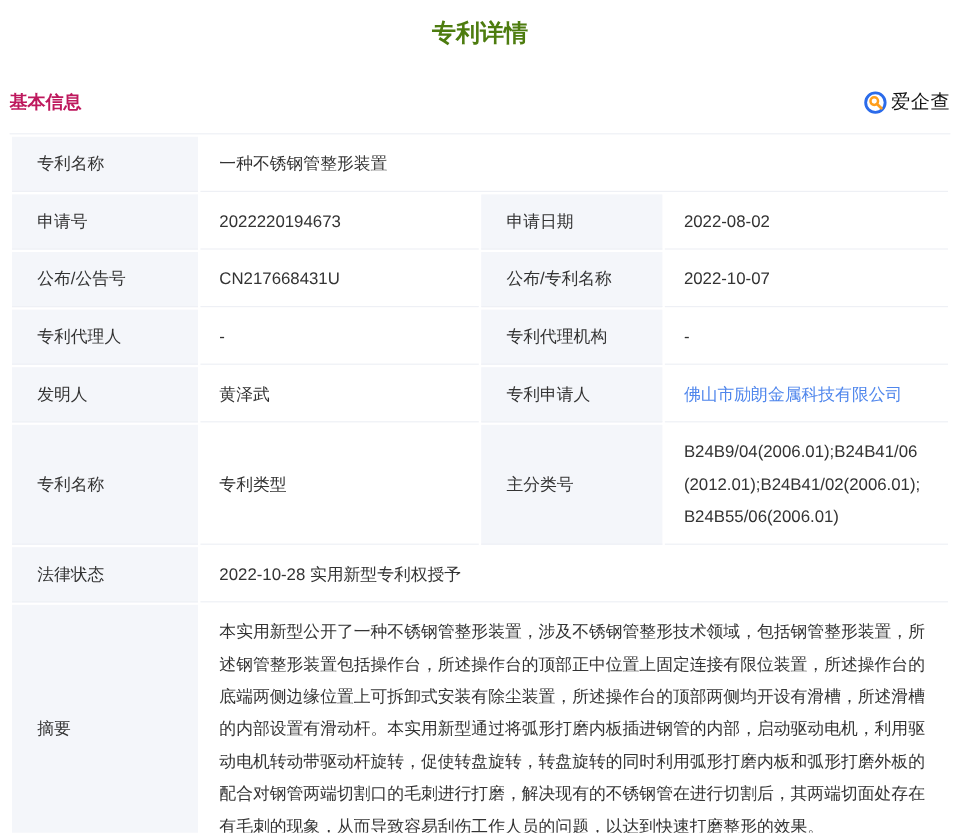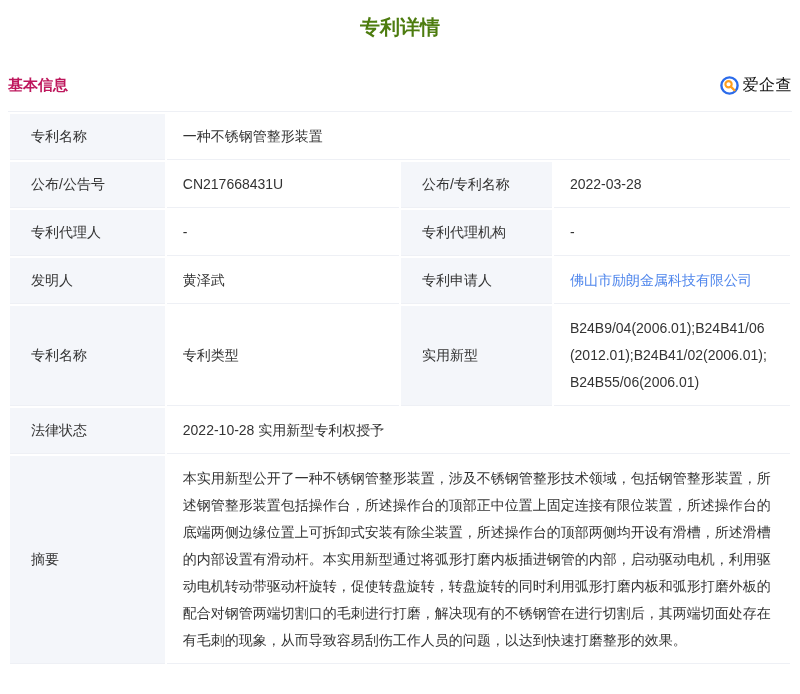--- a/index.html
+++ b/index.html
@@ -63,41 +63,47 @@
       <col style="width:30%">
       <col style="width:19.5%">
       <col style="width:30.5%">
     </colgroup>
     <tbody>
         <tr>
           <td class="cell-label">专利名称</td>
           <td class="cell-value" colspan="3">一种不锈钢管整形装置</td>
         </tr>
         <tr>
+          <td class="cell-label">申请号</td>
+          <td class="cell-value">2022220194673</td>
+          <td class="cell-label">申请日期</td>
+          <td class="cell-value">2022-08-02</td>
+        </tr>
+        <tr>
           <td class="cell-label">公布/公告号</td>
           <td class="cell-value">CN217668431U</td>
           <td class="cell-label">公布/专利名称</td>
-          <td class="cell-value">2022-03-28</td>
+          <td class="cell-value">2022-10-07</td>
         </tr>
         <tr>
           <td class="cell-label">专利代理人</td>
           <td class="cell-value">-</td>
           <td class="cell-label">专利代理机构</td>
           <td class="cell-value">-</td>
         </tr>
         <tr>
           <td class="cell-label">发明人</td>
           <td class="cell-value">黄泽武</td>
           <td class="cell-label">专利申请人</td>
           <td class="cell-value"><a class="link" href="#">佛山市励朗金属科技有限公司</a></td>
         </tr>
         <tr>
           <td class="cell-label">专利名称</td>
           <td class="cell-value">专利类型</td>
-          <td class="cell-label">实用新型</td>
+          <td class="cell-label">主分类号</td>
           <td class="cell-value">B24B9/04(2006.01);B24B41/06(2012.01);B24B41/02(2006.01);B24B55/06(2006.01)</td>
         </tr>
         <tr>
           <td class="cell-label">法律状态</td>
           <td class="cell-value" colspan="3">2022-10-28 实用新型专利权授予</td>
         </tr>
         <tr>
           <td class="cell-label">摘要</td>
           <td class="cell-value" colspan="3">本实用新型公开了一种不锈钢管整形装置，涉及不锈钢管整形技术领域，包括钢管整形装置，所述钢管整形装置包括操作台，所述操作台的顶部正中位置上固定连接有限位装置，所述操作台的底端两侧边缘位置上可拆卸式安装有除尘装置，所述操作台的顶部两侧均开设有滑槽，所述滑槽的内部设置有滑动杆。本实用新型通过将弧形打磨内板插进钢管的内部，启动驱动电机，利用驱动电机转动带驱动杆旋转，促使转盘旋转，转盘旋转的同时利用弧形打磨内板和弧形打磨外板的配合对钢管两端切割口的毛刺进行打磨，解决现有的不锈钢管在进行切割后，其两端切面处存在有毛刺的现象，从而导致容易刮伤工作人员的问题，以达到快速打磨整形的效果。</td>
         </tr>

